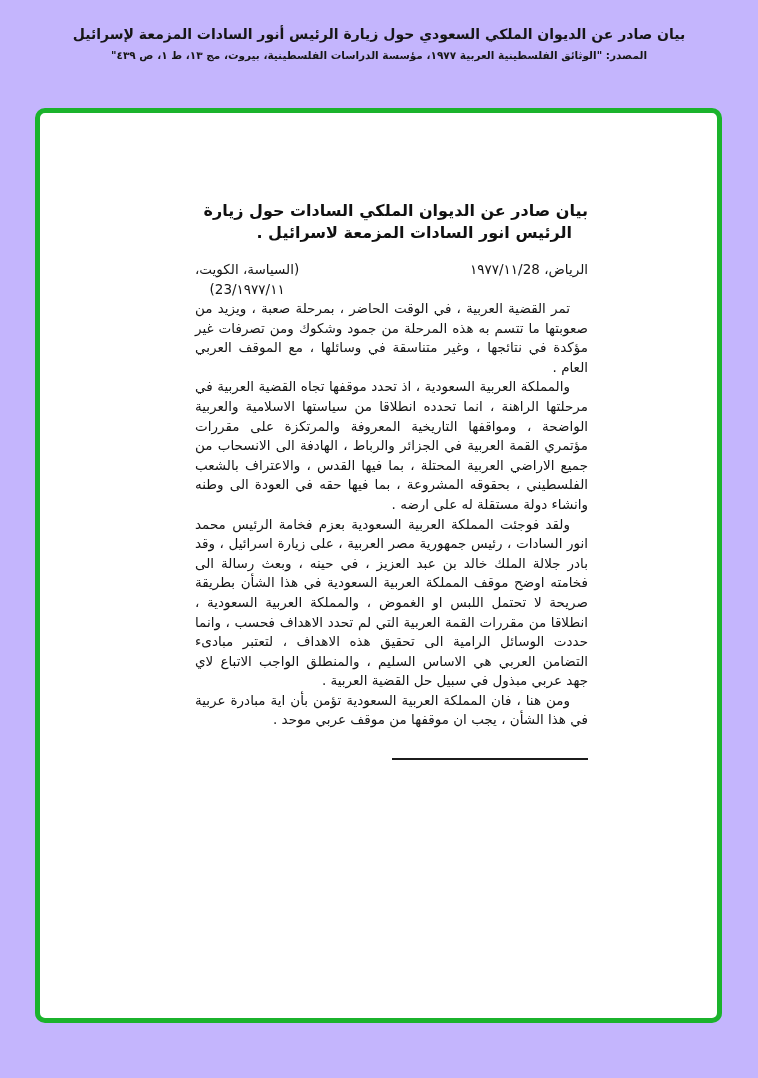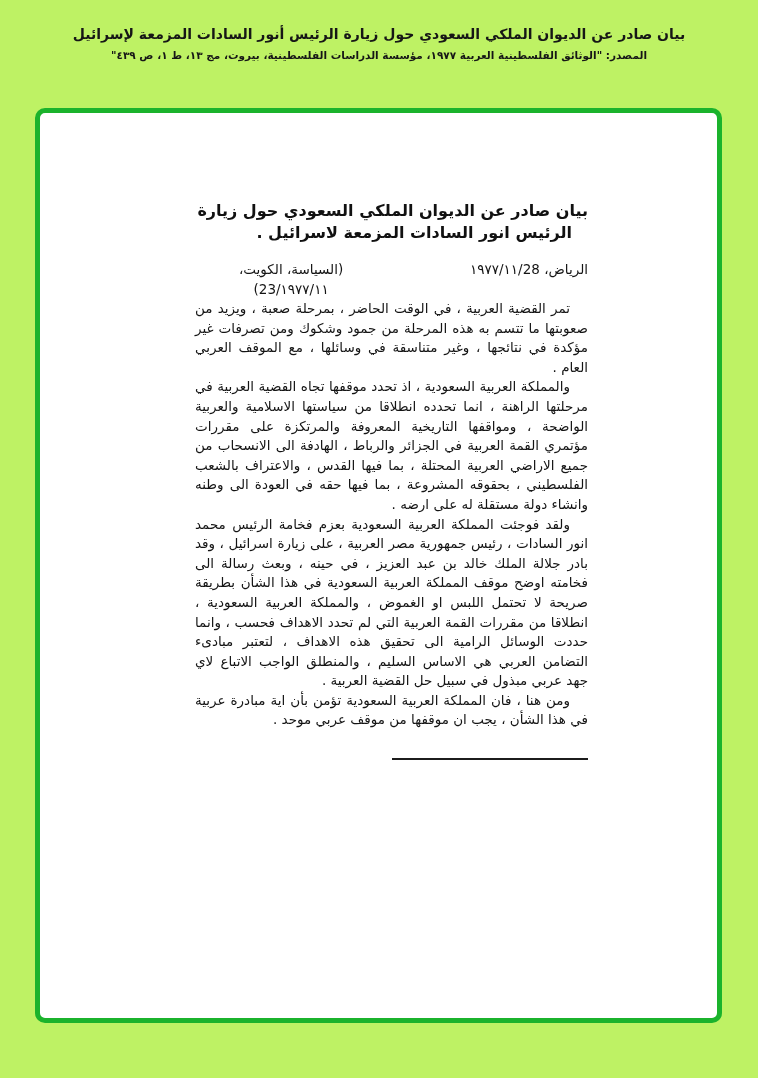--- a/index.html
+++ b/index.html
@@ -3,21 +3,21 @@
 <meta charset="utf-8">
 <style>
   * { box-sizing: border-box; }
   html, body { margin: 0; padding: 0; }
   body {
     width: 758px; height: 1078px;
     background: #ffffff;
     font-family: "DejaVu Sans", sans-serif;
     color: #161616;
   }
-  .page { position: relative; width: 758px; height: 1078px; overflow: hidden; background: #bef264; }
+  .page { position: relative; width: 758px; height: 1078px; overflow: hidden; background: #c4b5fd; }
 
   
   .page-header {
     position: absolute; top: 26px; left: 0; width: 758px;
     direction: rtl; text-align: center;
   }
   .page-header-title {
     font-size: 14px; font-weight: bold; white-space: nowrap; letter-spacing: 0;
   }
   .page-header-source {
@@ -41,21 +41,21 @@
   .doc-title {
     font-weight: bold; font-size: 16px; line-height: 22px; text-align: right;
     color: #111;
   }
   .doc-title-l2 { padding-right: 16px; }
 
   .dateline {
     display: flex; justify-content: space-between; align-items: flex-start;
     margin-top: 15px; font-size: 13.5px; line-height: 20px; color: #141414;
   }
-  .dateline-left { text-align: center; margin-left: 44px; }
+  .dateline-left { text-align: center; }
 
   .doc-body { font-size: 13.5px; line-height: 19.6px; text-align: justify; color: #141414; }
   .doc-body p { margin: 0; text-indent: 18px; }
 
   .divider {
     width: 196px; height: 0;
     border-top: 2px solid #1c1c1c;
     margin: 28px 0 0 71px;
   }
 </style>
@@ -67,21 +67,21 @@
   <header class="page-header">
     <div class="page-header-title">بيان صادر عن الديوان الملكي السعودي حول زيارة الرئيس أنور السادات المزمعة لإسرائيل</div>
     <div class="page-header-source">المصدر:  "الوثائق الفلسطينية العربية ١٩٧٧، مؤسسة الدراسات الفلسطينية، بيروت، مج ١٣، ط ١، ص ٤٣٩"</div>
   </header>
 
   <div class="doc-frame" style="border-color: rgb(27, 179, 44);"></div>
 
   <div class="doc-content">
 
     <div class="doc-title">
-      <div class="doc-title-l1">بيان صادر عن الديوان الملكي السعودي حول زيارة</div>
+      <div class="doc-title-l1">بيان صادر عن الديوان الملكي السادات حول زيارة</div>
       <div class="doc-title-l2">الرئيس انور السادات المزمعة لاسرائيل .</div>
     </div>
 
     <div class="dateline">
       <div class="dateline-right">الرياض، ١٩٧٧/١١/28</div>
       <div class="dateline-left">
         <div>(السياسة، الكويت،</div>
         <div>١٩٧٧/١١/23)</div>
       </div>
     </div>

